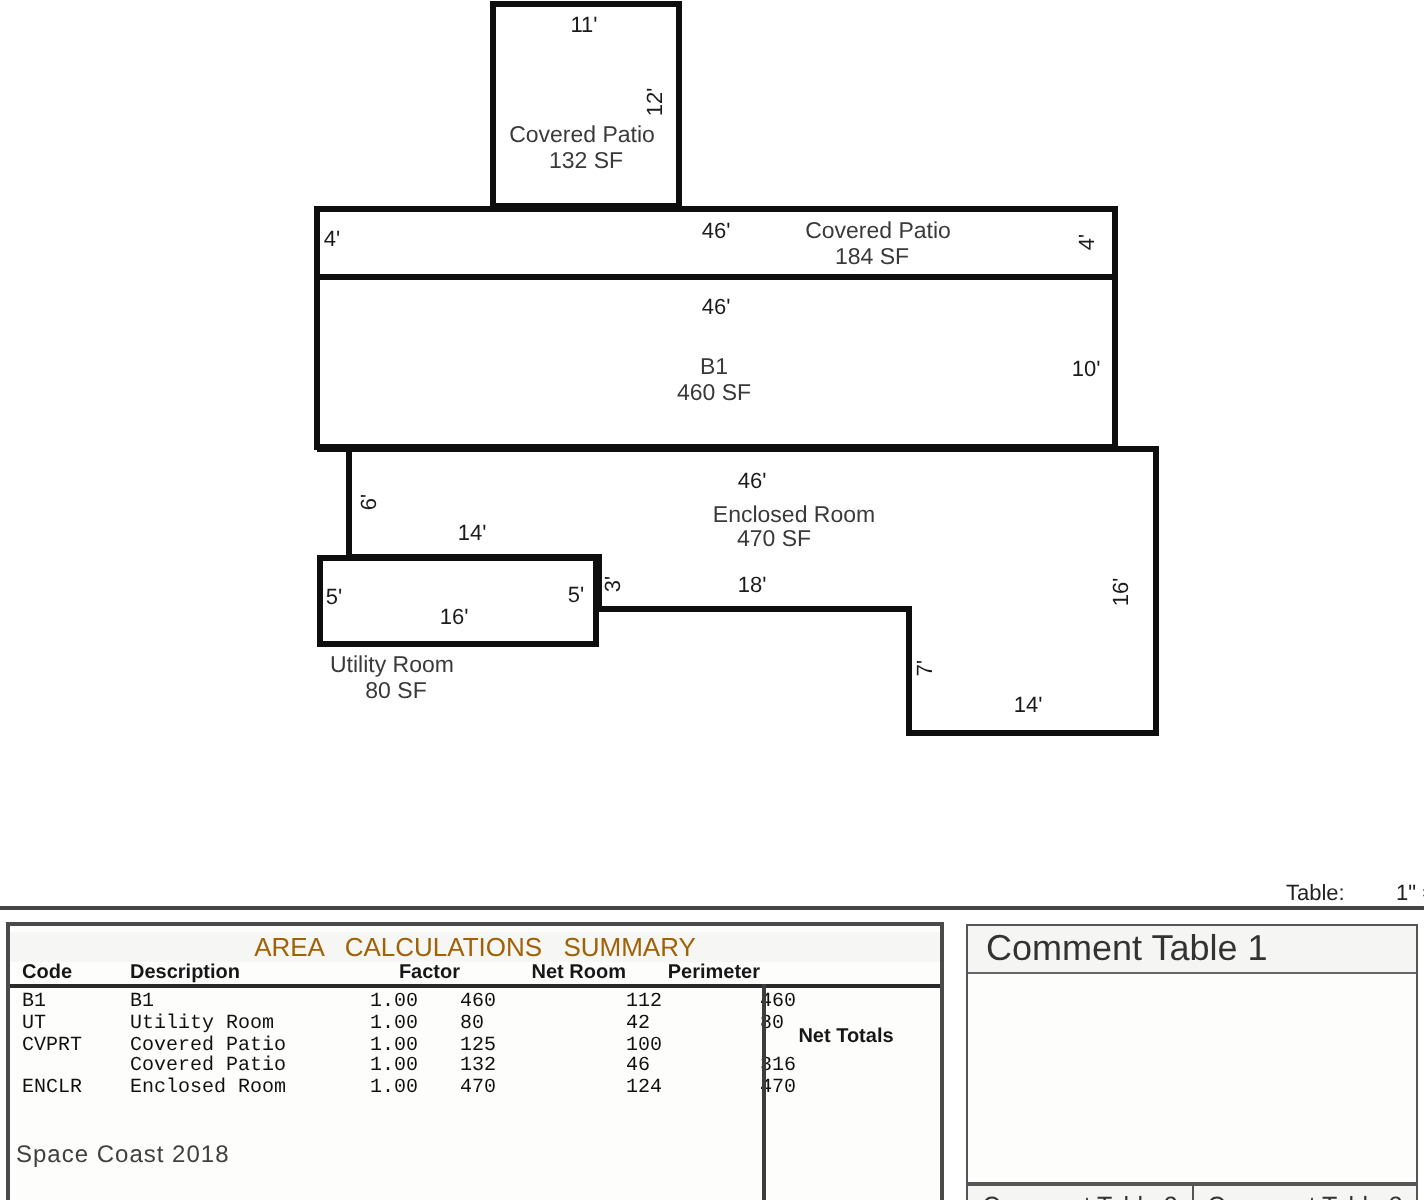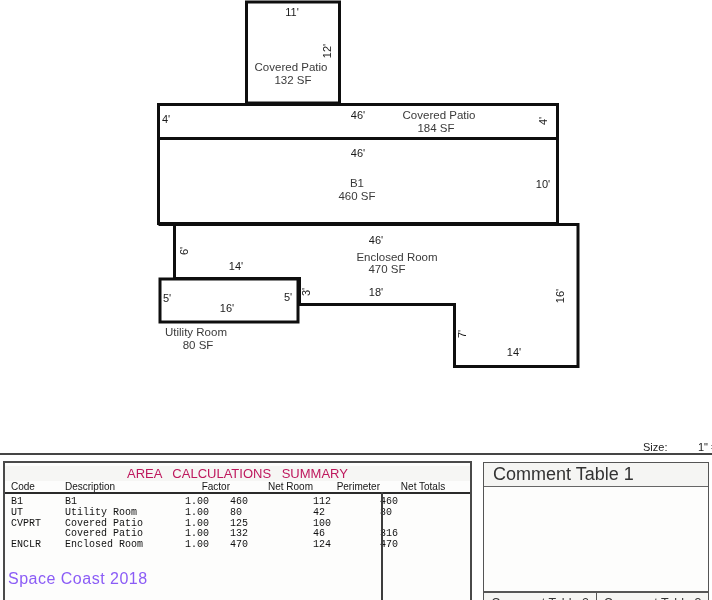--- a/index.html
+++ b/index.html
@@ -15,37 +15,37 @@
   
   .scale-row { position:absolute; top:441px; left:643px; width:72px; font-size:11px; color:#222; white-space:nowrap; }
   .scale-value { position:absolute; left:55px; top:0; }
   .topline { position:absolute; left:0; top:453px; width:712px; height:2px; background:#454545; }
   .summary-box {
     position:absolute; left:3px; top:461px; width:469px; height:160px;
     border:2px solid #4a4a4a; box-sizing:border-box; background:#fdfdfc;
   }
   .summary-title {
     position:absolute; left:0; top:3px; width:100%; text-align:center;
-    font-size:13px; color:#be185d; word-spacing:7px; background:#f6f6f4;
+    font-size:13px; color:#a16207; word-spacing:7px; background:#f6f6f4;
   }
   .summary-grid { display:grid; grid-template-columns:54px 120px 45px 83px 67px 86px; }
   .summary-headers {
-    position:absolute; left:6px; top:18px; font-size:10px; font-weight:normal; color:#161616;
+    position:absolute; left:6px; top:18px; font-size:10px; font-weight:bold; color:#161616;
   }
   .summary-headers .c3,.summary-headers .c4,.summary-headers .c5 { text-align:right; }
-  .summary-headers .c6 { text-align:center; }
+  .summary-headers .c6 { text-align:center;margin-top:32px; }
   .header-underline { position:absolute; left:0; top:29px; width:100%; height:2px; background:#2a2a2a; }
   .summary-rows {
     position:absolute; left:6px; top:34px;
     font-family:"Liberation Mono", monospace; font-size:10px; color:#111; line-height:10.8px;
   }
   .summary-rows .cell { white-space:pre; }
   .summary-rows .r { text-align:left; }
   .vsep { position:absolute; left:376px; top:29px; bottom:0; width:1.5px; background:#3d3d3d; }
-  .summary-footer { position:absolute; left:3px; top:107px; font-size:16px; color:#8b5cf6; letter-spacing:0.5px; }
+  .summary-footer { position:absolute; left:3px; top:107px; font-size:12px; color:#404040; letter-spacing:0.5px; }
   .comment1 {
     position:absolute; left:483px; top:462px; width:226px; height:130px;
     border:1.5px solid #555; box-sizing:border-box; background:#fdfdfc;
   }
   .comment1-title {
     height:23px; line-height:23px; padding-left:9px; font-size:18px; color:#333;
     border-bottom:1.2px solid #666; background:#f5f5f3;
   }
   .comment-small {
     position:absolute; top:592px; height:30px; border:1.5px solid #555;
@@ -96,21 +96,21 @@
     <text transform="translate(564,296) rotate(-90)" text-anchor="middle">16'</text>
 
     <text x="167" y="302" text-anchor="middle">5'</text>
     <text x="227" y="312" text-anchor="middle">16'</text>
     <text x="288" y="301" text-anchor="middle">5'</text>
     <text class="room" x="196" y="336" text-anchor="middle">Utility Room</text>
     <text class="room" x="198" y="349" text-anchor="middle">80 SF</text>
   </svg>
 
   <div class="scale-row">
-    <span>Size:</span>
+    <span>Table:</span>
     <span class="scale-value">1" =</span>
   </div>
   <div class="topline"></div>
 
   <div class="summary-box">
     <div class="summary-title">AREA CALCULATIONS SUMMARY</div>
 
     <div class="summary-headers summary-grid">
       <div class="c1">Code</div>
       <div class="c2">Description</div>

